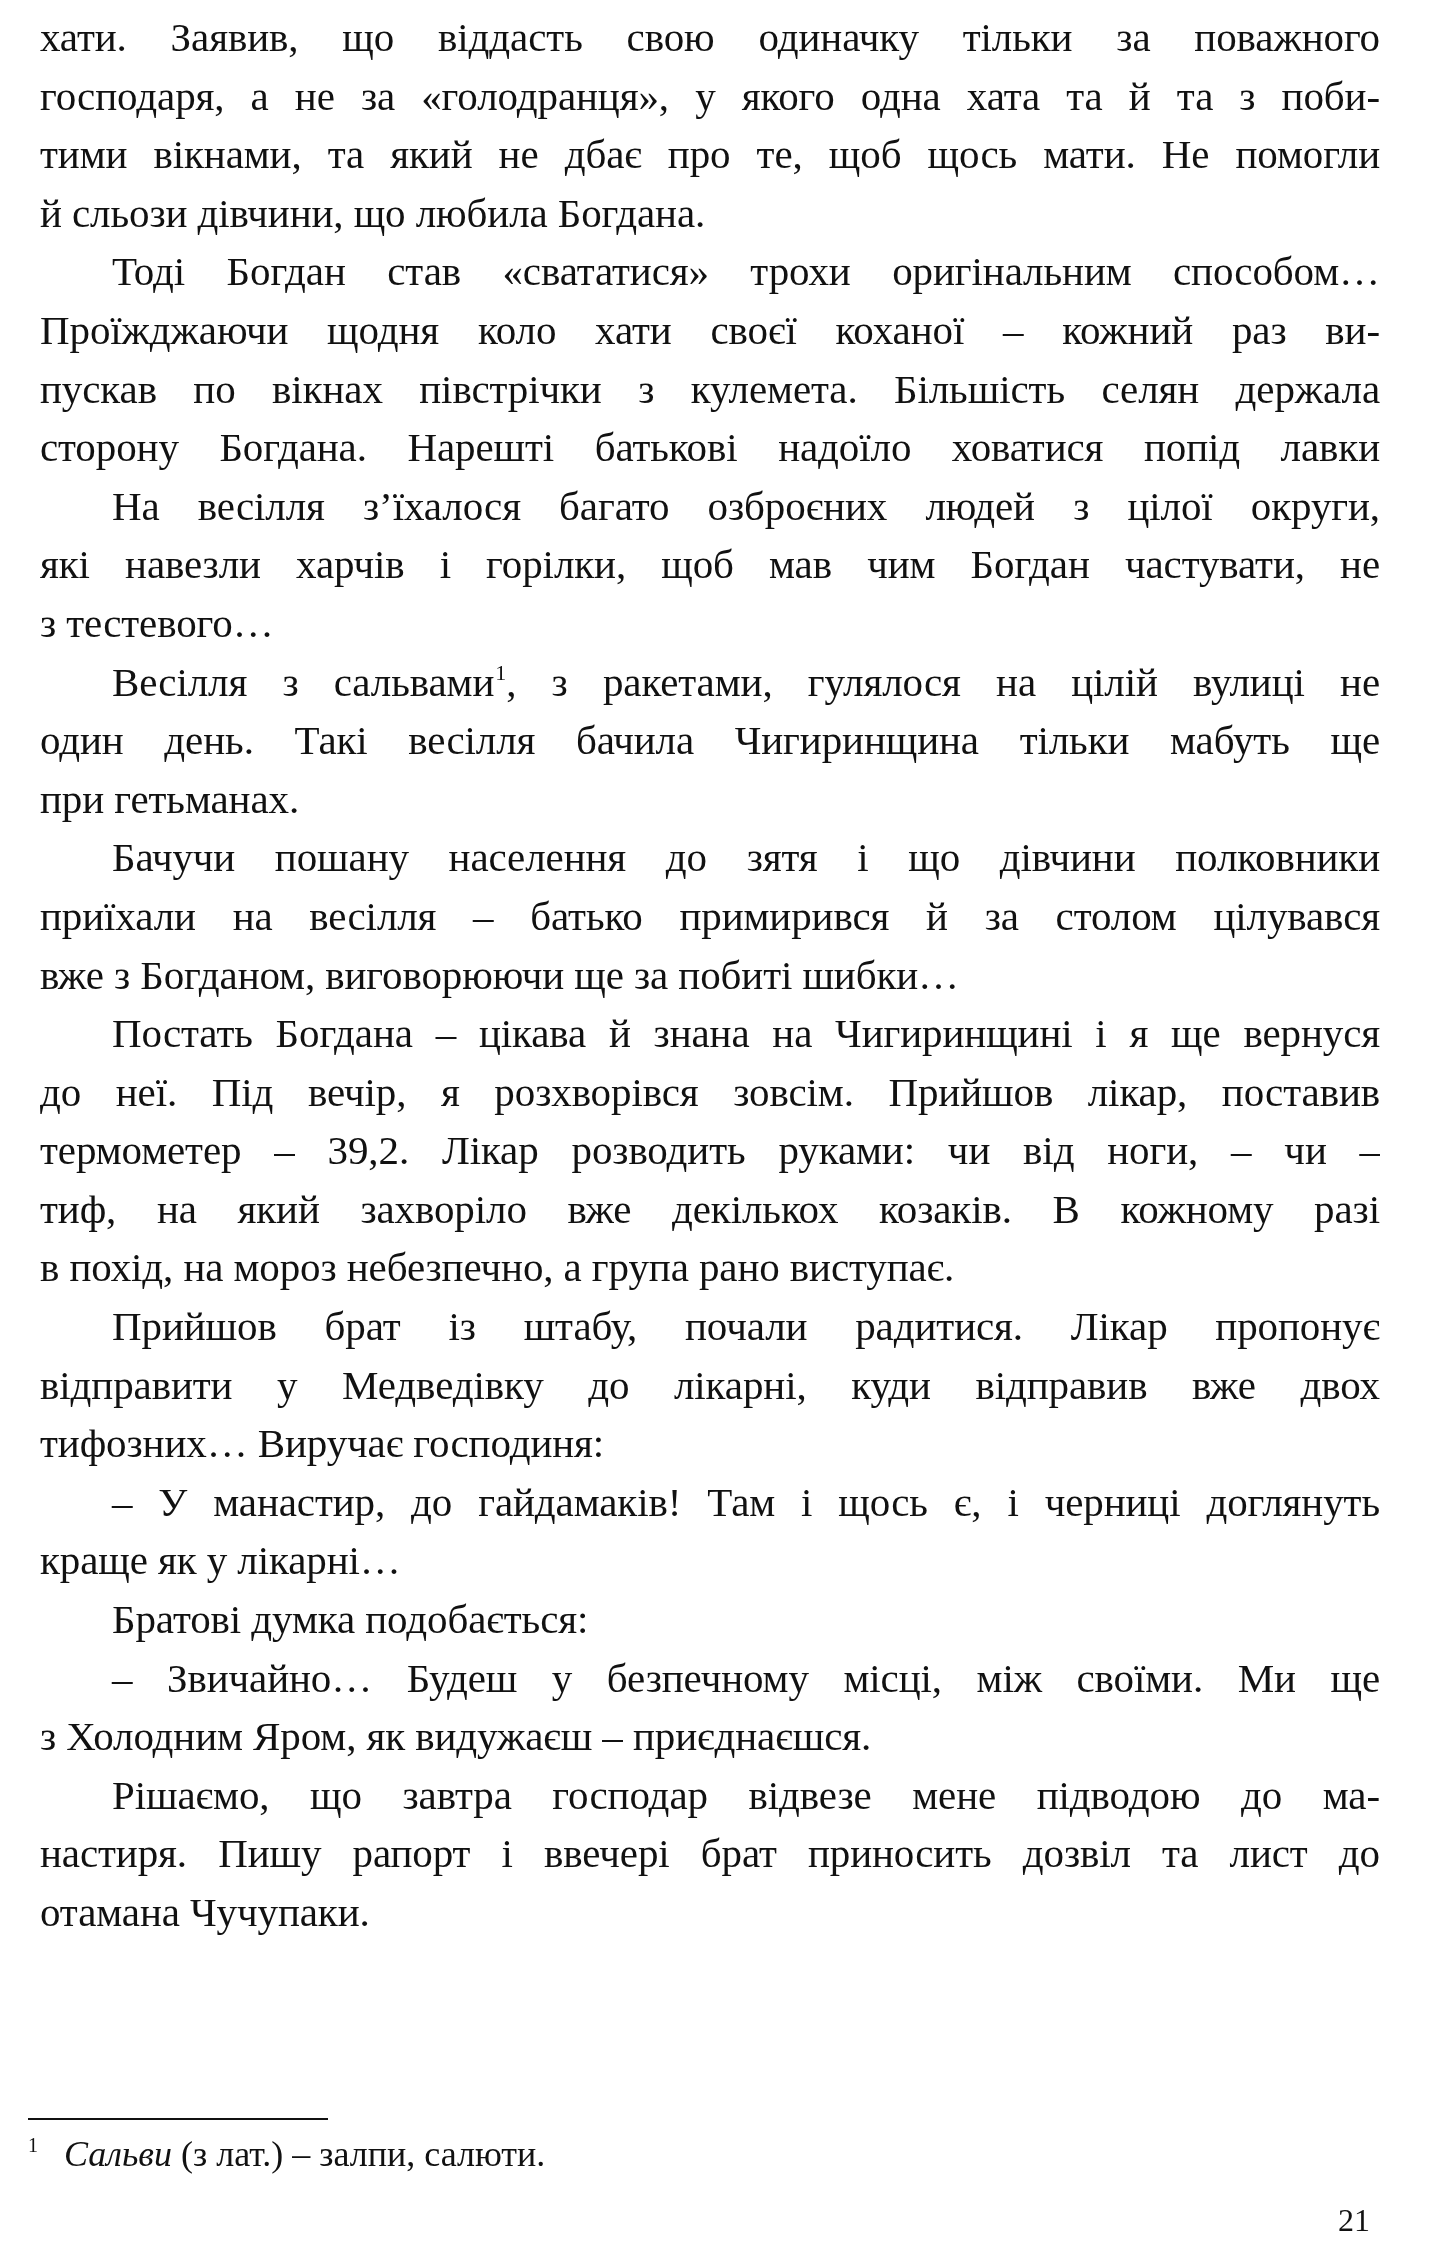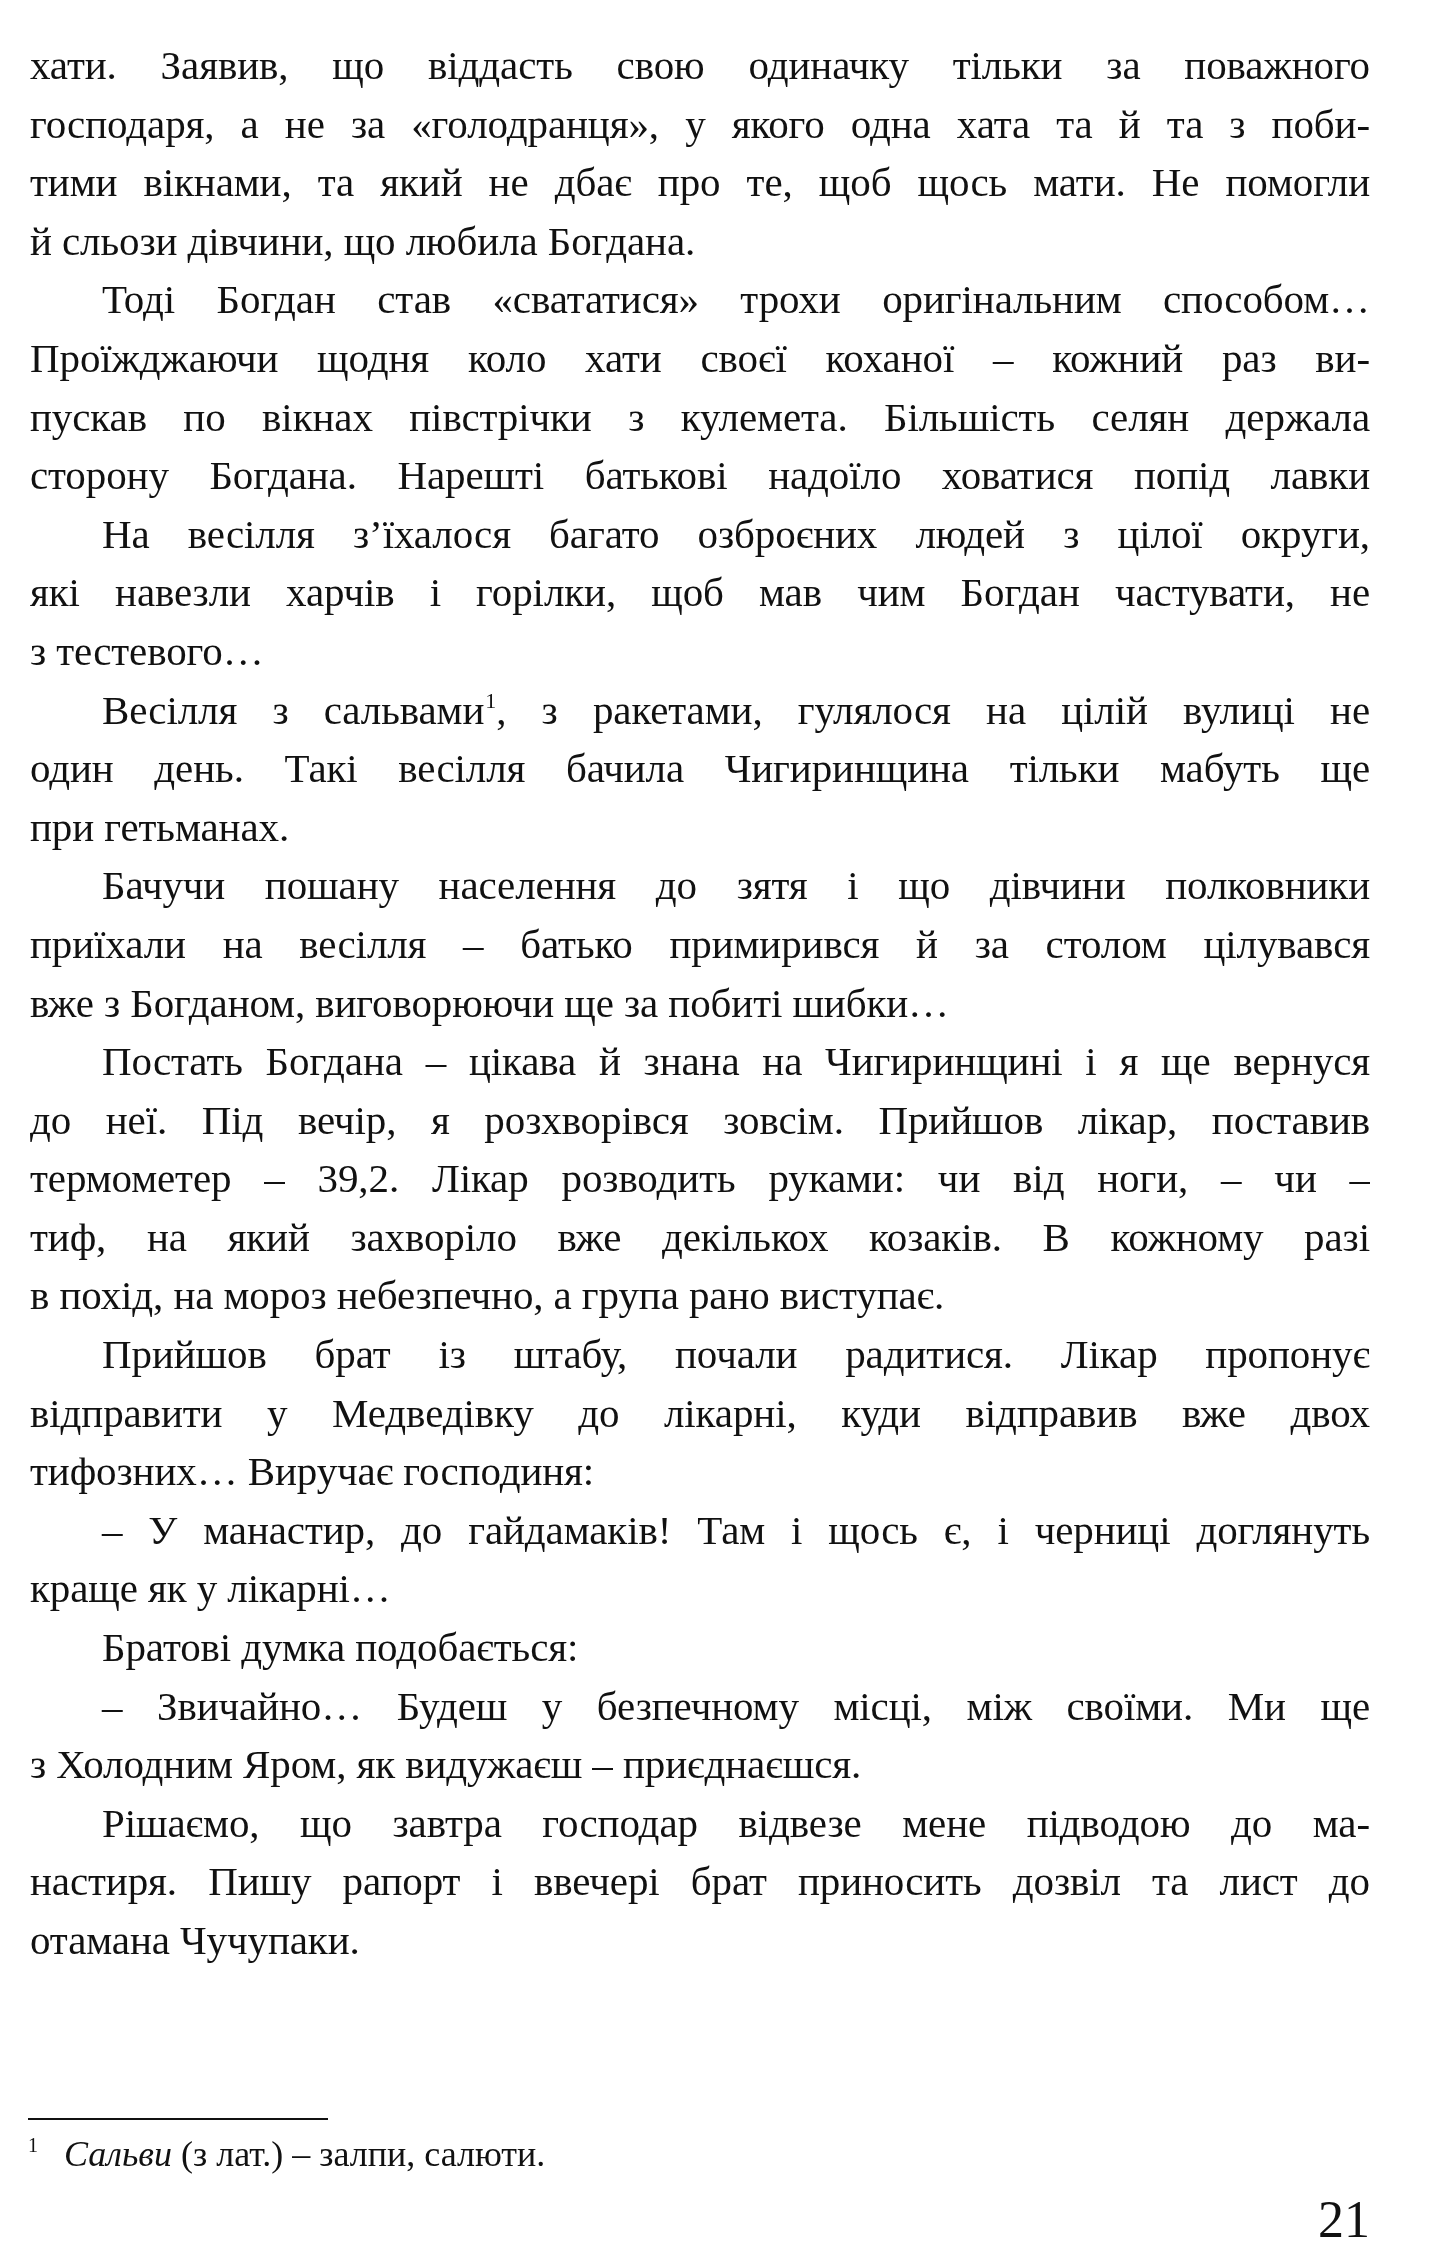--- a/index.html
+++ b/index.html
@@ -3,21 +3,21 @@
 <meta charset="utf-8">
 <style>
   html, body { margin: 0; padding: 0; background: #ffffff; }
   body {
     width: 1435px; height: 2252px; position: relative; overflow: hidden;
     font-family: "Liberation Serif", "DejaVu Serif", serif;
     color: #111111;
   }
   .page { position: absolute; left: 0; top: 0; width: 1435px; height: 2252px; }
   .text-block {
-    position: absolute; left: 30px; top: 8px; width: 1340px; margin-top: 28px;
+    position: absolute; left: 40px; top: 8px; width: 1340px;
   }
   .line {
     height: 58.6px; line-height: 58.6px;
     font-size: 41px;
     text-align: justify; text-align-last: justify;
     overflow: hidden; white-space: normal;
     letter-spacing: -0.1px;
   }
   .line.indent { padding-left: 72px; }
   .line.last { text-align-last: left; }
@@ -26,21 +26,21 @@
     position: absolute; left: 28px; top: 2118px; width: 300px; height: 2px; background: #111111;
   }
   .footnote {
     position: absolute; left: 28px; top: 2130px; width: 900px;
     font-size: 36px; line-height: 48px; white-space: nowrap;
   }
   .footnote .fn-mark { font-size: 20px; vertical-align: 14px; line-height: 0; display: inline-block; width: 36px; }
   .footnote .fn-term { font-style: italic; }
   .page-number {
     position: absolute; right: 65px; top: 2196px;
-    font-size: 52px; line-height: 48px;
+    font-size: 32px; line-height: 48px;
   }
 </style>
 </head>
 <body>
 
 <div class="page">
   <div class="text-block">
 
     <div>
       <div class="line">хати. Заявив, що віддасть свою одиначку тільки за поважного</div>

